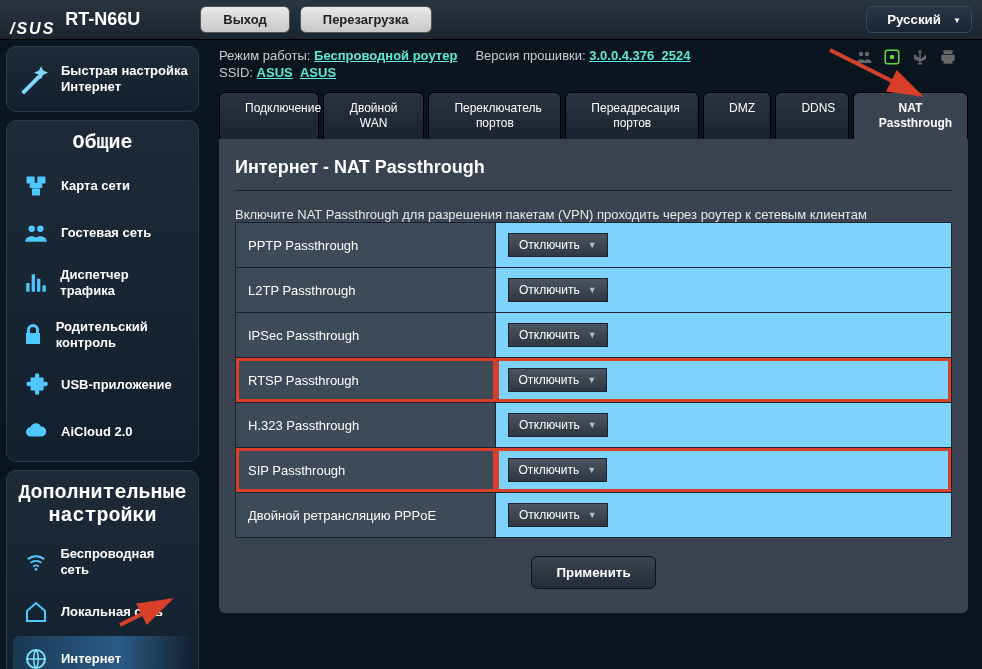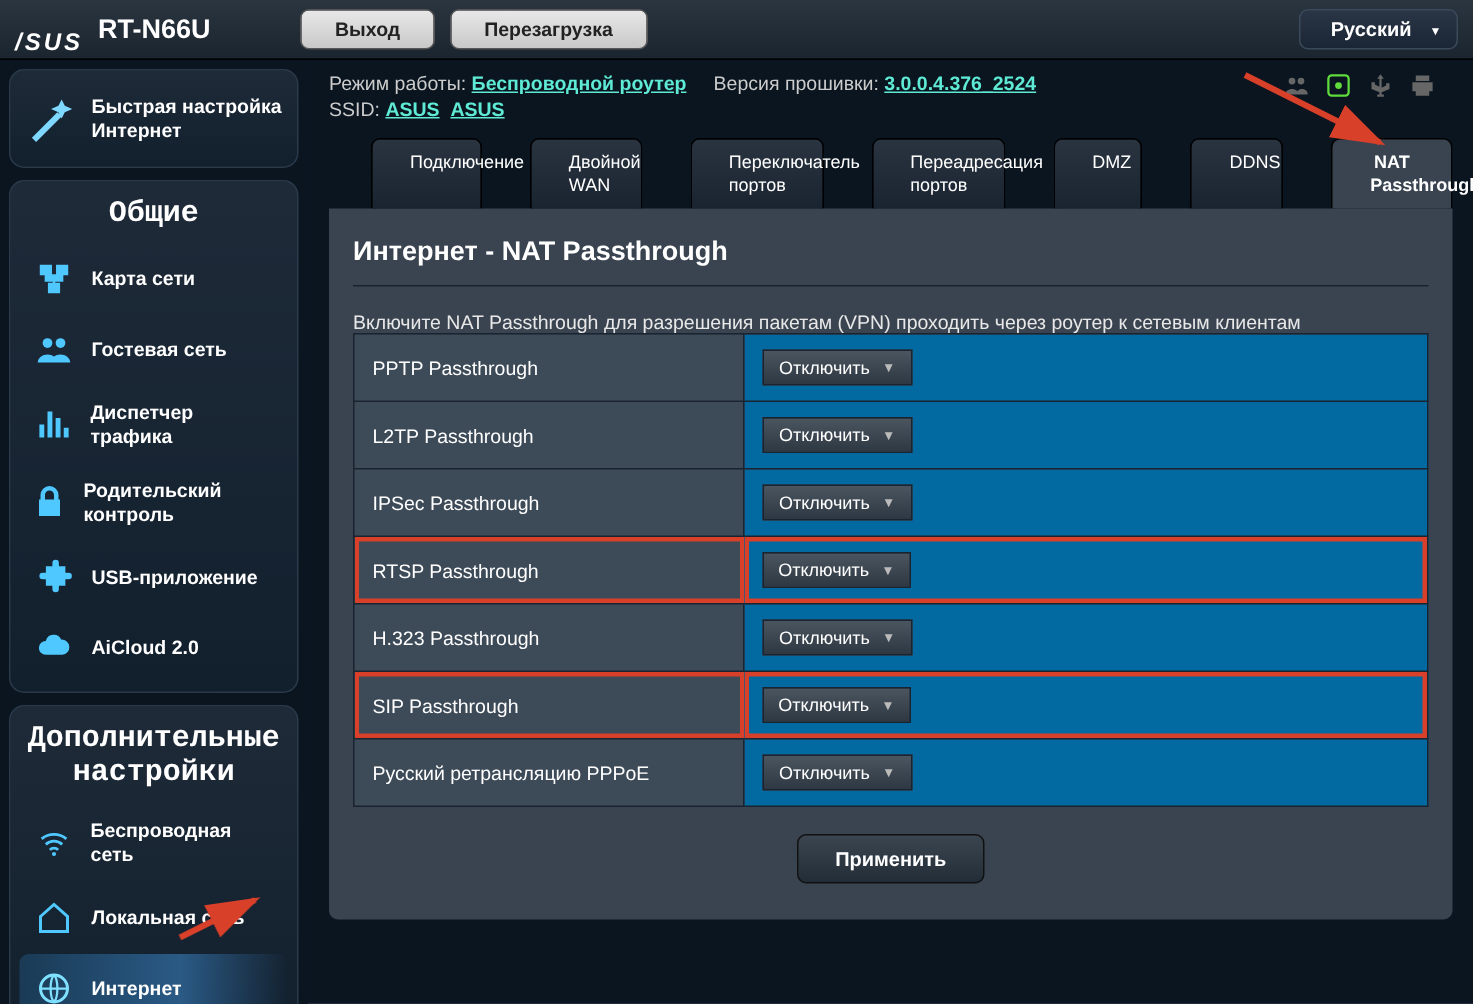--- a/index.html
+++ b/index.html
@@ -112,21 +112,20 @@
   background: linear-gradient(#2a3440,#1a2430);
   border: 1px solid #000;
   border-bottom: none;
   border-radius: 6px 6px 0 0;
   padding: 8px 25px;
   text-align: center;
   font-size: 12px;
   cursor: pointer;
   min-width: 50px;
   line-height: 1.25;
-  margin-left: 28px;
 }
 .tab.active {
   background: #3a4450;
   font-weight: bold;
 }
 
 .panel {
   background: #3a4450;
   border-radius: 0 0 6px 6px;
   padding: 18px 16px 24px;
@@ -137,21 +136,21 @@
   padding-bottom: 12px;
   border-bottom: 1px solid #1a2430;
   margin-bottom: 16px;
 }
 .panel-desc { font-size: 13px; color: #e8e8e8; }
 
 .form-table { width: 100%; border-collapse: collapse; }
 .form-table td {
   border: 1px solid #1a2430;
   padding: 10px 12px;
-  background: #0369a1;
+  background: #7dd3fc;
   font-size: 13px;
 }
 .form-table td:first-child { width: 260px; background: #3d4a58; }
 .select-btn {
   background: linear-gradient(#4a5560,#2e3842);
   border: 1px solid #1a2430;
   color: #fff;
   padding: 4px 10px;
   cursor: pointer;
   display: inline-flex; align-items: center; gap: 8px;
@@ -356,21 +355,21 @@
             </tr>
             <tr>
               <td>H.323 Passthrough</td>
               <td><button class="select-btn">Отключить</button></td>
             </tr>
             <tr class="hl-row">
               <td>SIP Passthrough</td>
               <td><button class="select-btn">Отключить</button></td>
             </tr>
             <tr>
-              <td>Русский ретрансляцию PPPoE</td>
+              <td>Двойной ретрансляцию PPPoE</td>
               <td><button class="select-btn">Отключить</button></td>
             </tr>
           </tbody>
       </table>
 
       <div class="apply-row">
         <button class="apply-btn">Применить</button>
       </div>
     </div>
   </div>

